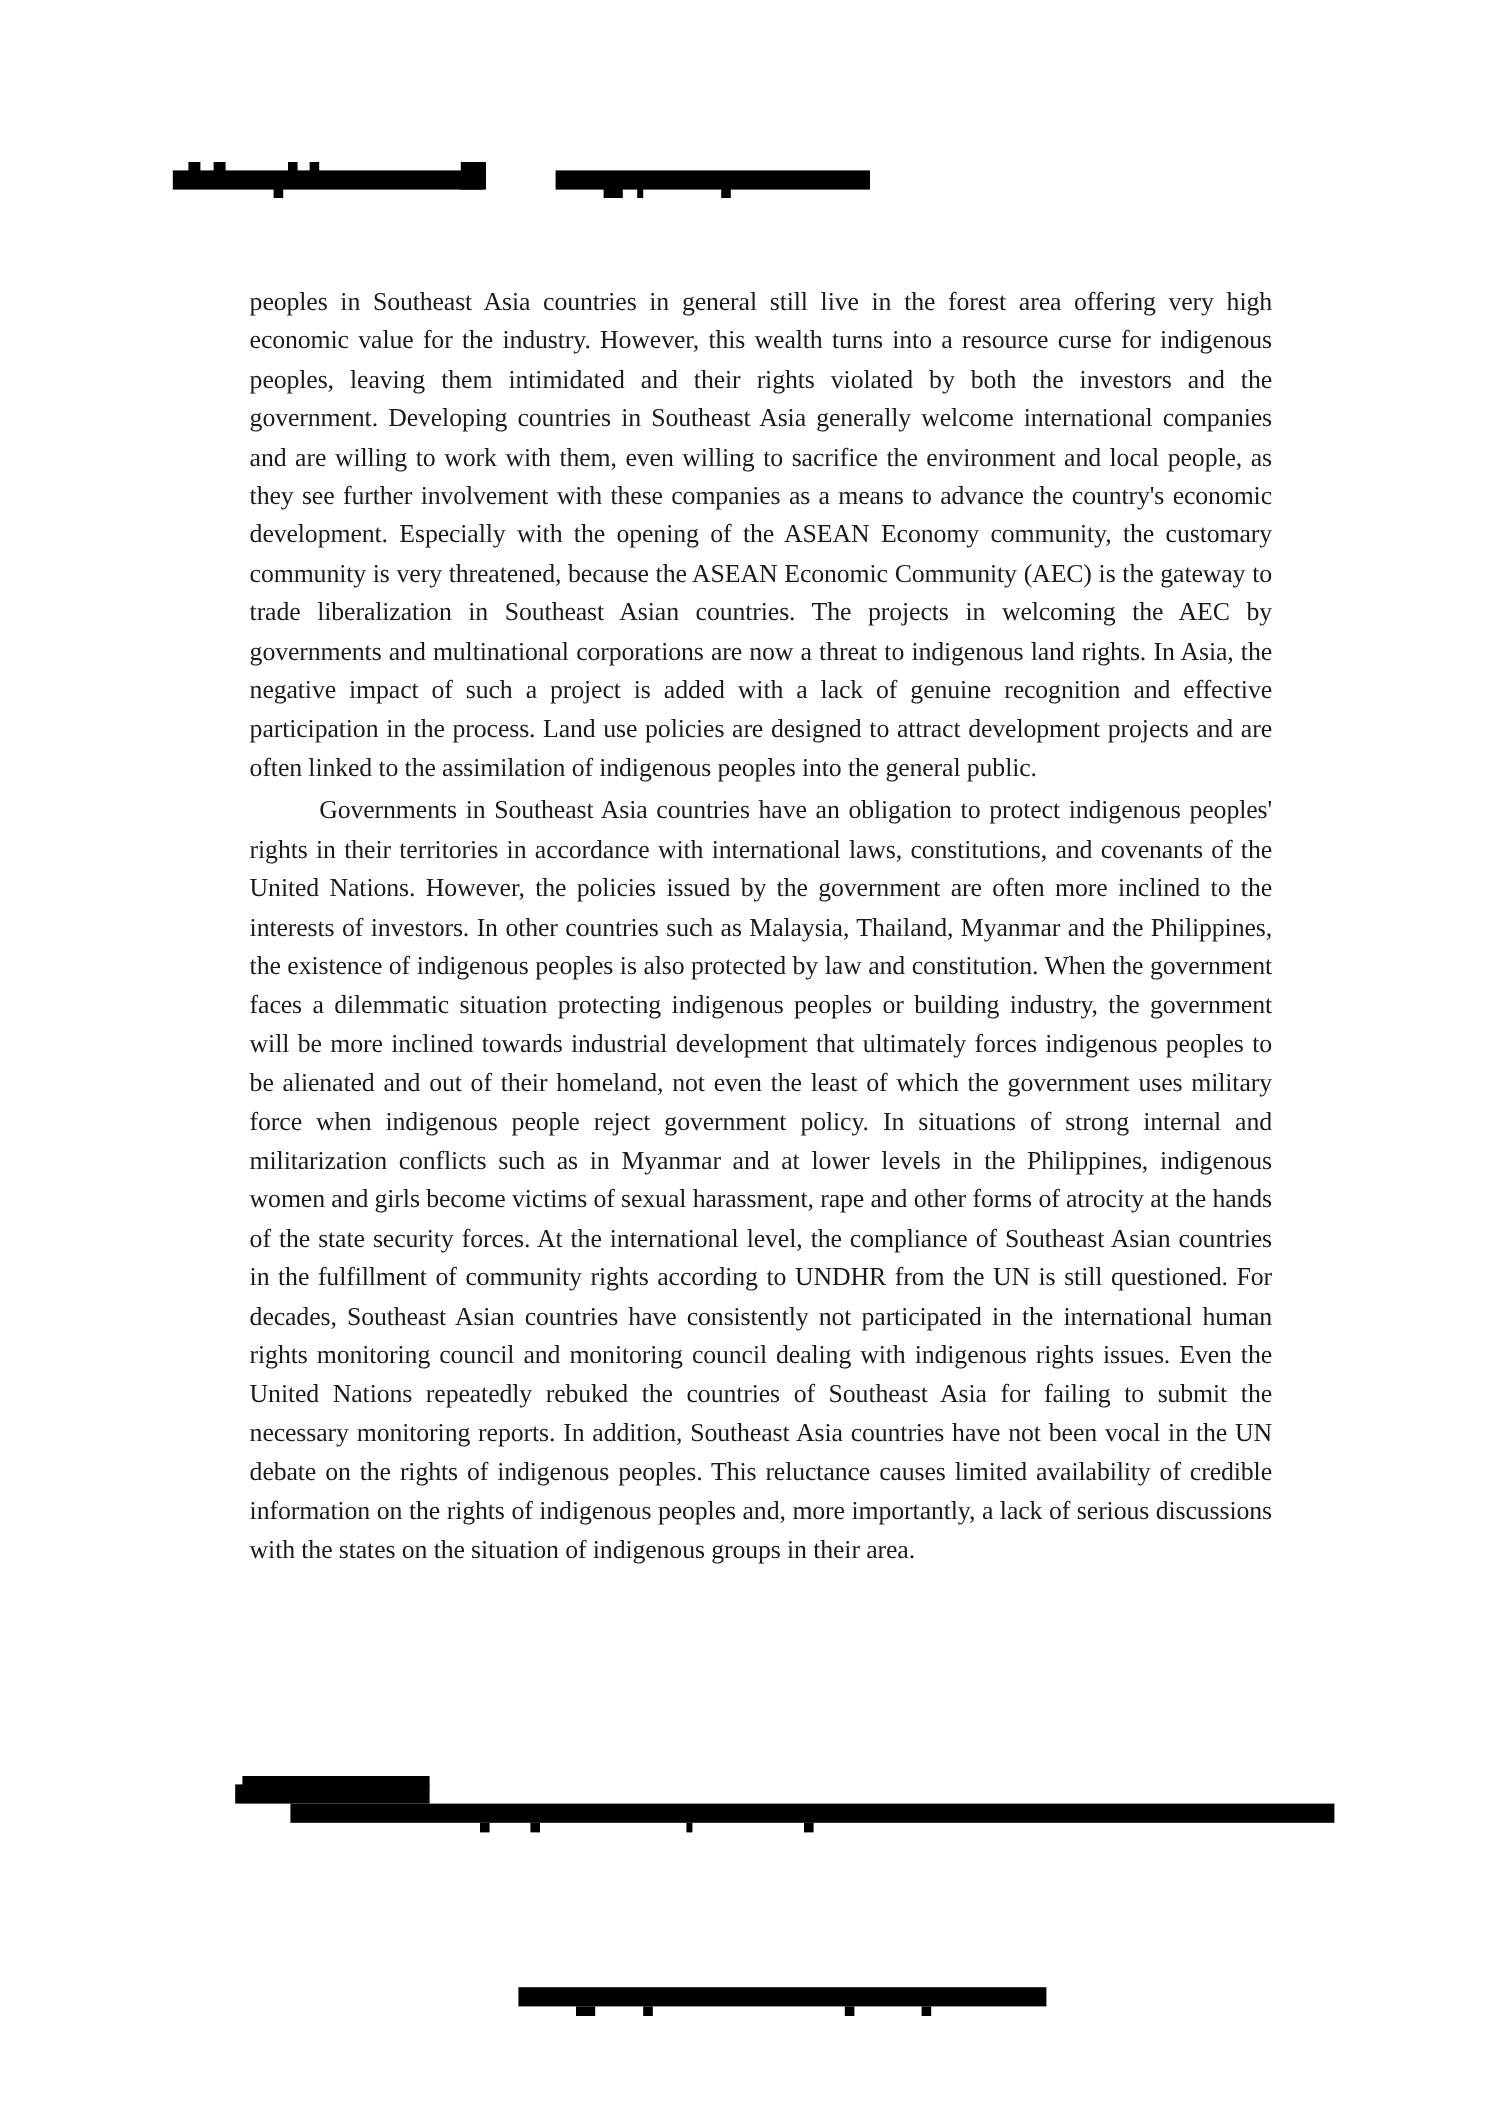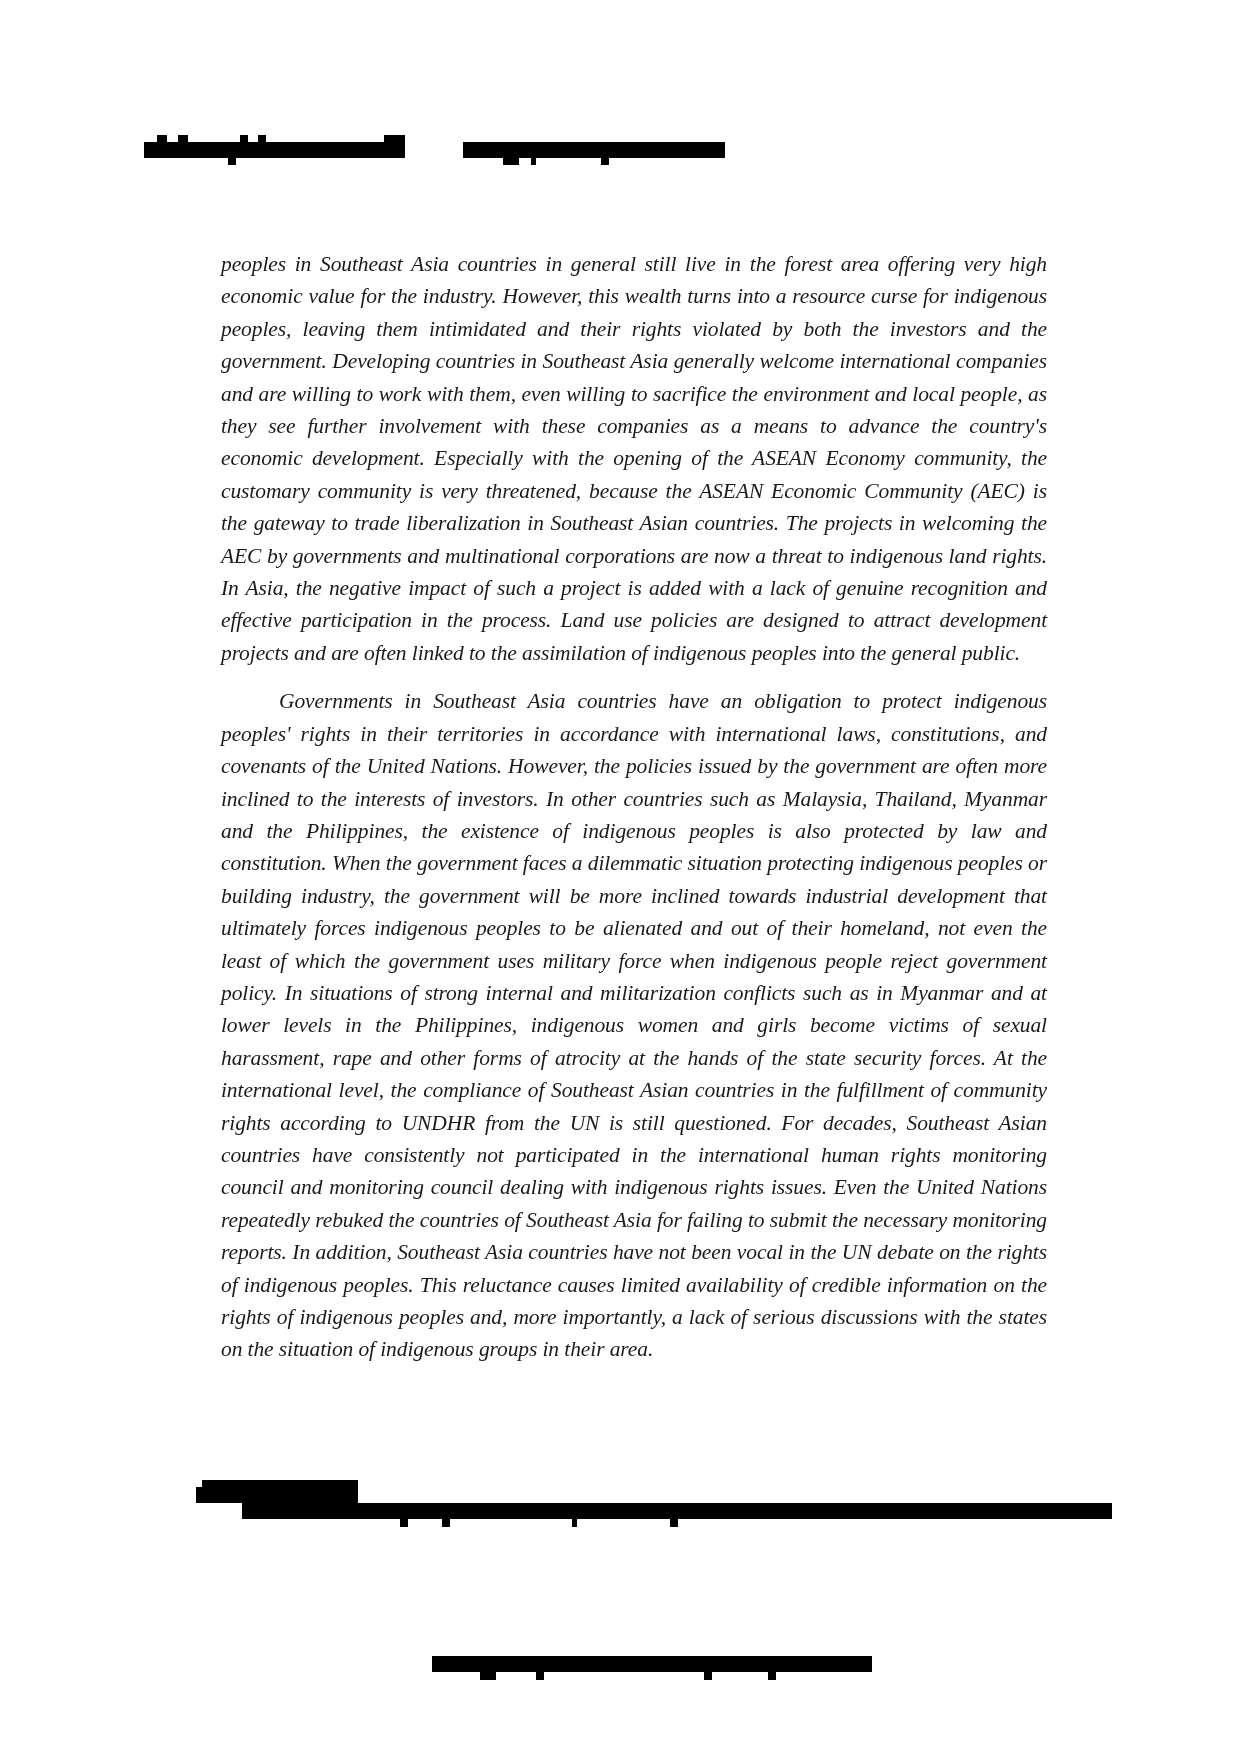--- a/index.html
+++ b/index.html
@@ -4,21 +4,21 @@
 <style>
   html, body { margin: 0; padding: 0; background: #ffffff; }
   body { width: 1240px; height: 1754px; position: relative; overflow: hidden; }
   .redact { position: absolute; background: #000; }
   .body-text {
     position: absolute; left: 205px; top: 232px; width: 858px;
     font-family: "Liberation Serif", "DejaVu Serif", serif;
     font-size: 21.5px; line-height: 32.4px; color: #1a1a1a;
     text-align: justify; letter-spacing: -0.1px;
   }
-  .body-text p { margin: 16px; font-style: italic; }
+  .body-text p { margin: 3px; }
   .body-text p.indent { text-indent: 58px; }
 </style>
 </head>
 <body>
 
 <div>
   <div class="redact" style="left:144px;top:142px;width:258px;height:16px;"></div>
   <div class="redact" style="left:157px;top:135px;width:10px;height:8px;"></div>
   <div class="redact" style="left:178px;top:135px;width:10px;height:8px;"></div>
   <div class="redact" style="left:240px;top:135px;width:8px;height:8px;"></div>

